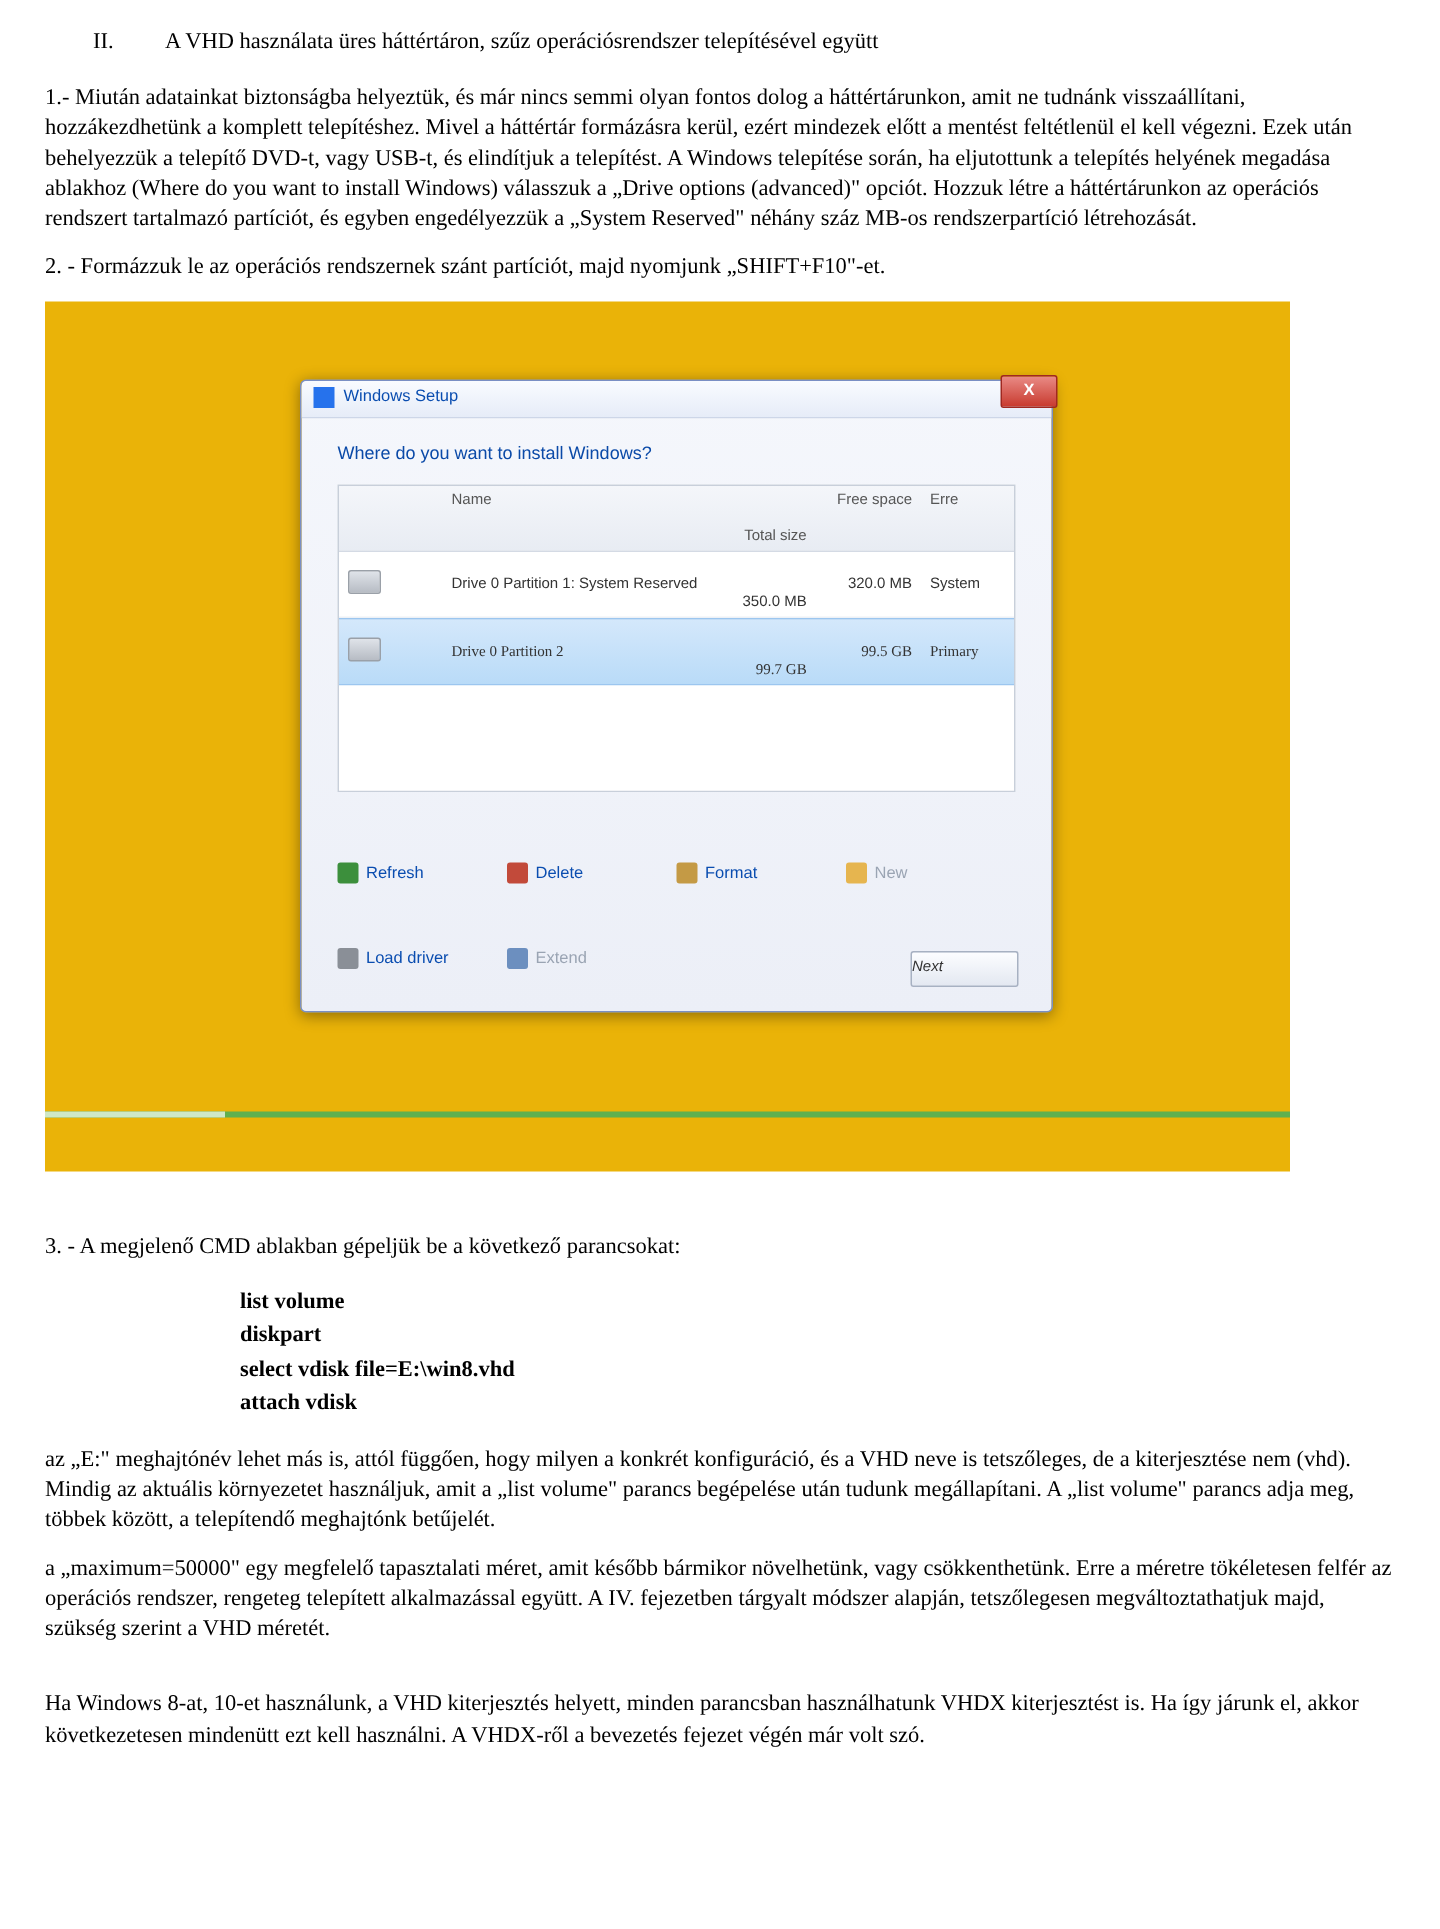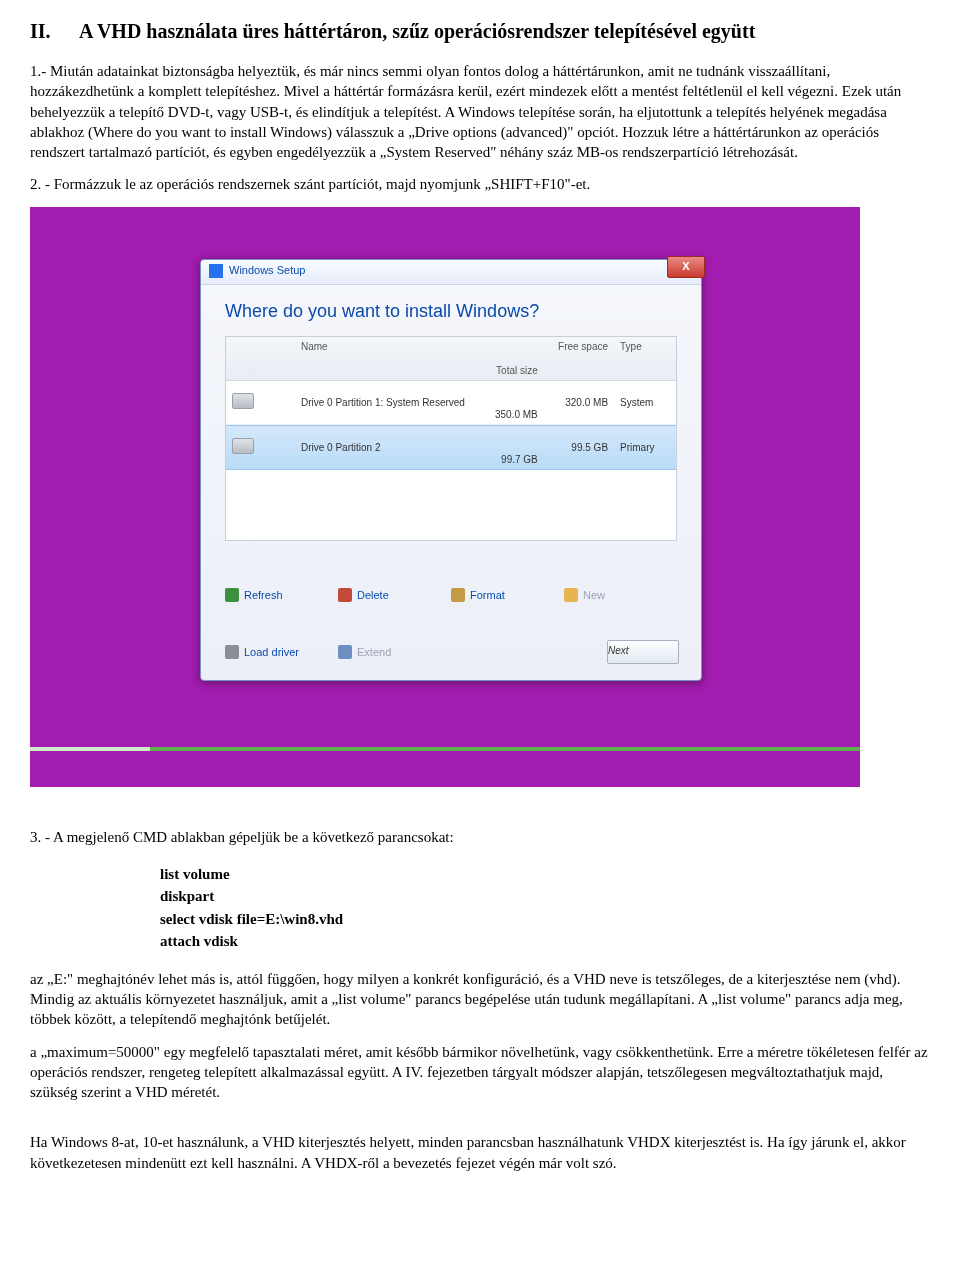--- a/index.html
+++ b/index.html
@@ -5,43 +5,44 @@
   body {
     font-family: "Times New Roman", serif;
     font-size: 15px;
     color: #000;
     background: #fff;
     margin: 0;
     padding: 20px 30px;
     width: 900px;
   }
   .section-heading {
-    font-weight: bold;
-    font-size: 20px;
+    font-weight: normal;
+    font-size: 15px;
     margin-bottom: 18px;
+    margin-left: 32px;
   }
   .section-heading .num {
     display: inline-block;
     width: 45px;
   }
   .para {
     margin: 12px 0;
     line-height: 1.35;
   }
   .cmd-block {
     margin: 16px 0 16px 130px;
     font-weight: bold;
     font-size: 15px;
     line-height: 1.5;
   }
   
   .screenshot {
     width: 830px;
     height: 580px;
-    background: #a21caf;
+    background: #eab308;
     position: relative;
     margin: 6px 0 40px 0;
     overflow: hidden;
   }
   .setup-window {
     position: absolute;
     top: 52px;
     left: 170px;
     width: 500px;
     height: 420px;
@@ -80,21 +81,21 @@
     border: 1px solid #a02820;
     border-radius: 2px;
     color: #fff;
     text-align: center;
     font-size: 11px;
     line-height: 18px;
     font-weight: bold;
   }
   .question {
     color: #0b4aa8;
-    font-size: 18px;
+    font-size: 12px;
     margin: 16px 0 14px 24px;
   }
   .disk-table {
     margin: 0 24px;
     border: 1px solid #c8cfda;
     background: #fff;
   }
   .disk-header {
     display: flex;
     background: linear-gradient(#f4f6fa,#e8ecf3);
@@ -113,20 +114,21 @@
   .disk-row {
     display: flex;
     font-size: 10px;
     align-items: center;
     border-bottom: 1px solid #eef1f6;
   }
   .disk-row.selected {
     background: linear-gradient(#d4e8fb,#b9dbf8);
     border-top: 1px solid #9cc6ef;
     border-bottom: 1px solid #9cc6ef;
+    font-family: Liberation Serif, serif;
   }
   .disk-icon {
     width: 20px; height: 14px;
     background: linear-gradient(#dfe3e9,#b7bcc4);
     border: 1px solid #9aa0a8;
     border-radius: 2px;
     display: inline-block;
   }
   .disk-empty {
     height: 70px;
@@ -231,21 +233,21 @@
       <div class="title">Windows Setup</div>
       <div class="close-btn">X</div>
     </div>
     <div class="question">Where do you want to install Windows?</div>
     <div class="disk-table">
       <div class="disk-header">
         <div class="col-icon"></div>
         <div class="col-name">Name</div>
         <div class="col-total">Total size</div>
         <div class="col-free">Free space</div>
-        <div class="col-type">Type</div>
+        <div class="col-type">Erre</div>
       </div>
       <div class="disk-row">
         <div class="col-icon"><span class="disk-icon"></span></div>
         <div class="col-name">Drive 0 Partition 1: System Reserved</div>
         <div class="col-total">350.0 MB</div>
         <div class="col-free">320.0 MB</div>
         <div class="col-type">System</div>
       </div>
       <div class="disk-row selected">
         <div class="col-icon"><span class="disk-icon"></span></div>

